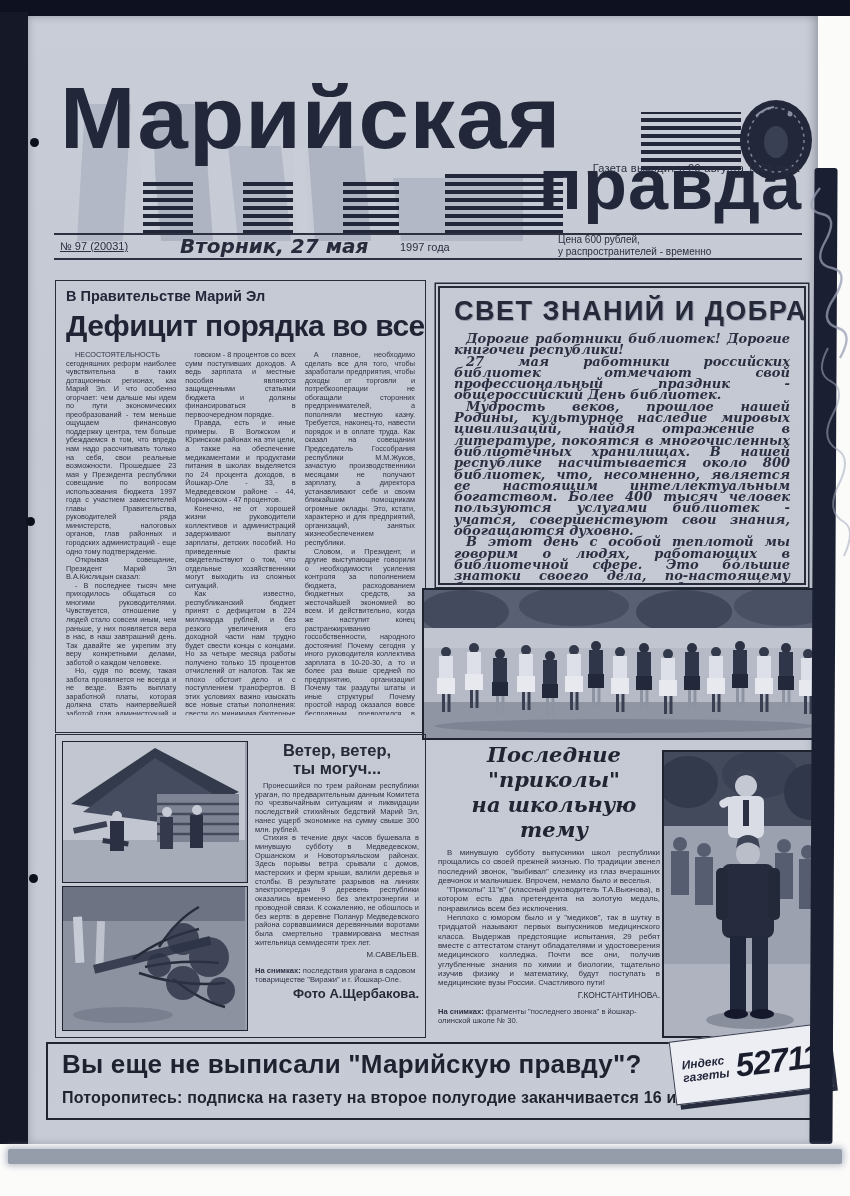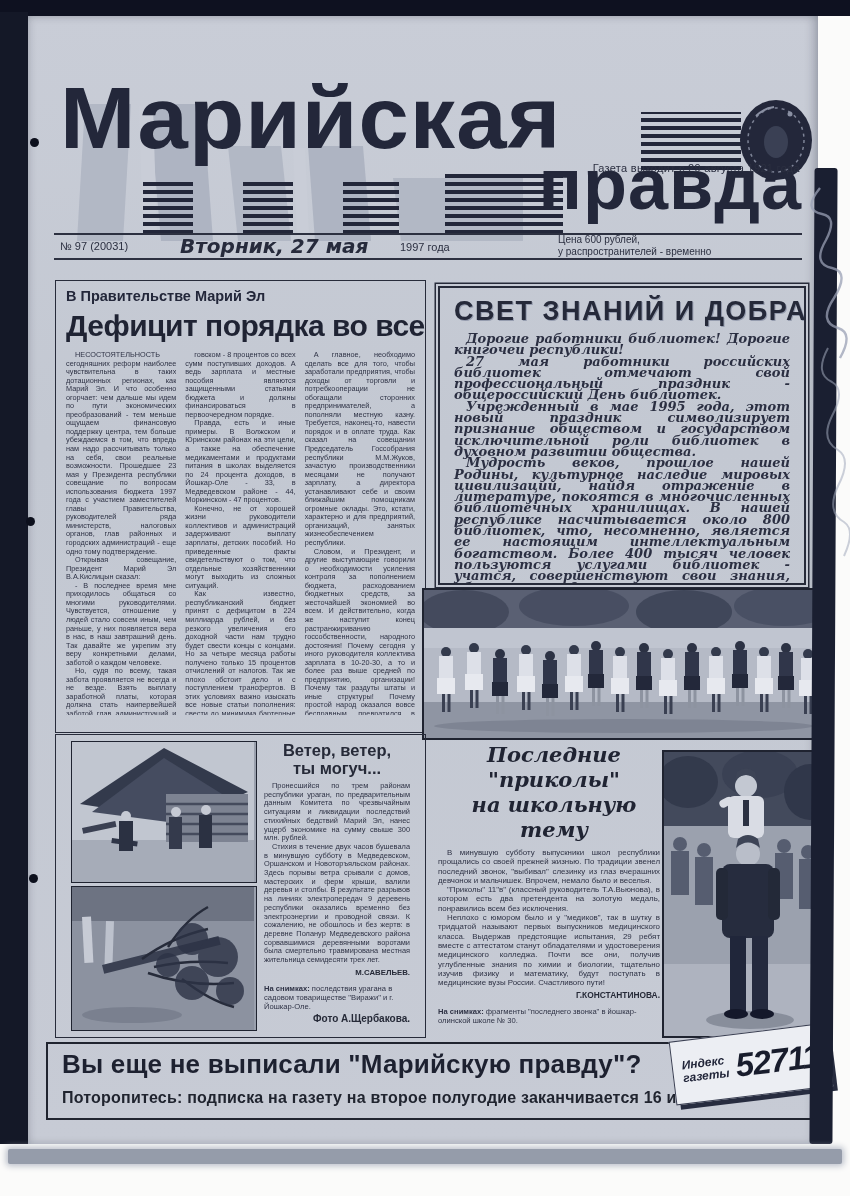--- a/index.html
+++ b/index.html
@@ -33,61 +33,61 @@
     letter-spacing:1px;color:#23273a;transform:scaleX(1.04);transform-origin:left top;white-space:nowrap;
   }
   .mast-title2{
     position:absolute;right:16px;top:136px;font-size:72px;line-height:1;font-weight:bold;
     letter-spacing:1px;color:#23273a;white-space:nowrap;
   }
   .emblem{position:absolute;left:708px;top:84px;width:80px;height:86px;}
   .founded{position:absolute;right:18px;top:150px;font-size:11px;color:#2b2f40;letter-spacing:.3px;}
   .mast-rule{position:absolute;left:26px;width:748px;height:2px;background:#2c3040;}
   .rule-a{top:221px;} .rule-b{top:246px;}
-  .issue-no{position:absolute;left:32px;top:228px;font-size:11px;color:#2b2f40;}
+  .issue-no{position:absolute;left:32px;top:228px;font-size:11px;color:#2b2f40;text-decoration:underline;}
   .issue-date{position:absolute;left:152px;top:222px;font-size:20px;font-weight:bold;font-style:italic;color:#272b3c;font-family:"DejaVu Sans",sans-serif;}
   .issue-year{position:absolute;left:372px;top:229px;font-size:11px;color:#2b2f40;}
   .price{position:absolute;left:530px;top:222px;width:196px;text-align:left;font-size:10px;line-height:12px;color:#2b2f40;}
   
   .box{border:1.5px solid #272b3a;}
   .deficit{position:absolute;left:27px;top:268px;width:371px;height:453px;padding:7px 10px;overflow:hidden;}
   .kicker{font-size:14.5px;font-weight:bold;color:#23273a;}
   .deficit-headline{font-size:30px;font-weight:bold;color:#1f2333;margin-top:5px;letter-spacing:-.5px;white-space:nowrap;}
   .cols{display:flex;gap:9px;margin-top:8px;height:364px;overflow:hidden;}
   .col{flex:1;font-size:7.3px;line-height:8.55px;text-align:justify;color:#2e3245;overflow:hidden;}
   .col p{margin:0;text-indent:9px;}
-  .sig{text-align:right;font-weight:bold;margin-top:3px;}
+  .sig{text-align:right;font-weight:normal;margin-top:3px;}
   
   .svet{
     position:absolute;left:410px;top:274px;width:368px;height:299px;padding:8px 14px 6px;
     border:2px solid #272b3a;box-shadow:0 0 0 2px #c6cad4,0 0 0 3.5px #272b3a;overflow:hidden;
   }
   .svet-headline{
     font-size:27px;font-weight:bold;letter-spacing:1.5px;color:#252939;white-space:nowrap;
     text-shadow:1px 1px 0 #959cae;margin-bottom:6px;
   }
   .svet-body{font-family:"DejaVu Serif",serif;font-style:italic;font-weight:bold;
     font-size:13px;line-height:11.3px;text-align:justify;color:#2b2f42;}
   .svet-body p{margin:0;text-indent:12px;}
   
   .photo{border:2px solid #1f2330;background:#9aa0ad;overflow:hidden;}
   .photo svg{display:block;}
   .grads{position:absolute;left:394px;top:576px;width:404px;height:152px;}
   
-  .veter{position:absolute;left:27px;top:722px;width:371px;height:304px;padding:6px 15px;display:flex;gap:7px;overflow:hidden;}
+  .veter{position:absolute;left:27px;top:722px;width:371px;height:304px;padding:6px 6px;display:flex;gap:7px;overflow:hidden;}
   .veter-photos{width:186px;display:flex;flex-direction:column;gap:3px;}
   .veter-photos .photo{border-width:1.5px;}
   .veter-text{flex:1;overflow:hidden;}
   .veter-headline{font-size:16.5px;line-height:18px;font-weight:bold;text-align:center;color:#20243
 3;}
   .small-body{font-size:7.4px;line-height:8.7px;text-align:justify;color:#2e3245;margin-top:5px;}
   .small-body p{margin:0;text-indent:8px;}
   .caption{font-size:7.6px;line-height:9px;margin-top:7px;color:#2e3245;}
   .caption b{font-weight:bold;}
-  .credit{text-align:right;font-weight:bold;font-size:10px;margin-top:2px;}
+  .credit{text-align:right;font-weight:bold;font-size:13px;margin-top:2px;}
   
   .prikoly{position:absolute;left:410px;top:730px;width:392px;height:302px;overflow:hidden;}
   .prikoly-headline{
     width:232px;text-align:center;font-family:"DejaVu Serif",serif;font-style:italic;font-weight:bold;
     font-size:21px;line-height:25px;color:#202433;
   }
   .prikoly-body{width:222px;font-size:7.9px;line-height:9.3px;text-align:justify;color:#2e3245;margin-top:6px;}
   .prikoly-body p{margin:0;text-indent:9px;}
   .prikoly .sig{font-size:8.4px;width:222px;}
   .prikoly .caption{width:222px;}
@@ -159,21 +159,21 @@
   </div>
   <div class="mast-rule rule-b"></div>
 
   <div class="deficit box">
     <div class="kicker">В Правительстве Марий Эл</div>
     <div class="deficit-headline">Дефицит порядка во всем</div>
     <div class="cols">
       <div class="col">
         <p>НЕСОСТОЯТЕЛЬНОСТЬ сегодняшних реформ наиболее чувствительна в таких дотационных регионах, как Марий Эл. И что особенно огорчает: чем дальше мы идем по пути экономических преобразований - тем меньше ощущаем финансовую поддержку центра, тем больше убеждаемся в том, что впредь нам надо рассчитывать только на себя, свои реальные возможности. Прошедшее 23 мая у Президента республики совещание по вопросам использования бюджета 1997 года с участием заместителей главы Правительства, руководителей ряда министерств, налоговых органов, глав районных и городских администраций - еще одно тому подтверждение.</p>
         <p>Открывая совещание, Президент Марий Эл В.А.Кислицын сказал:</p>
-        <p>- В последнее время мне приходилось общаться со многими руководителями. Чувствуется, отношение у людей стало совсем иным, чем раньше, у них появляется вера в нас, в наш завтрашний день. Так давайте же укрепим эту веру конкретными делами, заботой о каждом человеке.</p>
+        <p>- В последнее тысяч мне приходилось общаться со многими руководителями. Чувствуется, отношение у людей стало совсем иным, чем раньше, у них появляется вера в нас, в наш завтрашний день. Так давайте же укрепим эту веру конкретными делами, заботой о каждом человеке.</p>
         <p>Но, судя по всему, такая забота проявляется не всегда и не везде. Взять выплату заработной платы, которая должна стать наипервейшей заботой глав администраций и руководителей коллективов. Например, в Козьмодемьянске на это направлено всего 2 процента, в Оршанском районе - 3, Куженерском - 5, Килемарском и Сернурском - 7, Новоторъяльском и Звени-</p>
       </div>
       <div class="col">
         <p>говском - 8 процентов со всех сумм поступивших доходов. А ведь зарплата и местные пособия являются защищенными статьями бюджета и должны финансироваться в первоочередном порядке.</p>
         <p>Правда, есть и иные примеры. В Волжском и Юринском районах на эти цели, а также на обеспечение медикаментами и продуктами питания в школах выделяется по 24 процента доходов, в Йошкар-Оле - 33, в Медведевском районе - 44, Моркинском - 47 процентов.</p>
         <p>Конечно, не от хорошей жизни руководители коллективов и администраций задерживают выплату зарплаты, детских пособий. Но приведенные факты свидетельствуют о том, что отдельные хозяйственники могут выходить из сложных ситуаций.</p>
         <p>Как известно, республиканский бюджет принят с дефицитом в 224 миллиарда рублей, и без резкого увеличения его доходной части нам трудно будет свести концы с концами. Но за четыре месяца работы получено только 15 процентов отчислений от налогов. Так же плохо обстоит дело и с поступлением трансфертов. В этих условиях важно изыскать все новые статьи пополнения: свести до минимума бартерные сделки, резко ограничить продажу мяса, молока, зерна, леса, вывозимых за пределы республики; усилить внимание к сбору налогов на имущество, находящееся на правах частной собственности, отыскать другие резервы.</p>
       </div>
       <div class="col">
         <p>А главное, необходимо сделать все для того, чтобы заработали предприятия, чтобы доходы от торговли и потребкооперации не обогащали сторонних предпринимателей, а пополняли местную казну. Требуется, наконец-то, навести порядок и в оплате труда. Как сказал на совещании Председатель Госсобрания республики М.М.Жуков, зачастую производственники месяцами не получают зарплату, а директора устанавливают себе и своим ближайшим помощникам огромные оклады. Это, кстати, характерно и для предприятий, организаций, занятых жизнеобеспечением республики.</p>
@@ -181,21 +181,20 @@
 
       </div>
     </div>
   </div>
 
   <div class="svet">
     <div class="svet-headline">СВЕТ ЗНАНИЙ И ДОБРА</div>
     <div class="svet-body">
       <p>Дорогие работники библиотек! Дорогие книгочеи республики!</p>
       <p>27 мая работники российских библиотек отмечают свой профессиональный праздник - общероссийский День библиотек.</p>
-      <p>Учрежденный в мае 1995 года, этот новый праздник символизирует признание обществом и государством исключительной роли библиотек в духовном развитии общества.</p>
       <p>Мудрость веков, прошлое нашей Родины, культурное наследие мировых цивилизаций, найдя отражение в литературе, покоятся в многочисленных библиотечных хранилищах. В нашей республике насчитывается около 800 библиотек, что, несомненно, является ее настоящим интеллектуальным богатством. Более 400 тысяч человек пользуются услугами библиотек - учатся, совершенствуют свои знания, обогащаются духовно.</p>
       <p>В этот день с особой теплотой мы говорим о людях, работающих в библиотечной сфере. Это большие знатоки своего дела, по-настоящему бескорыстные проводники в увлекательный и неведомый мир книги. Их вклад в процесс формирования гармонично развитой личности поистине неоценим.</p>
 
     </div>
 
   </div>
 
   <div class="grads photo">
     <svg width="400" height="148" viewBox="0 0 400 148" aria-hidden="true">
       <defs>

